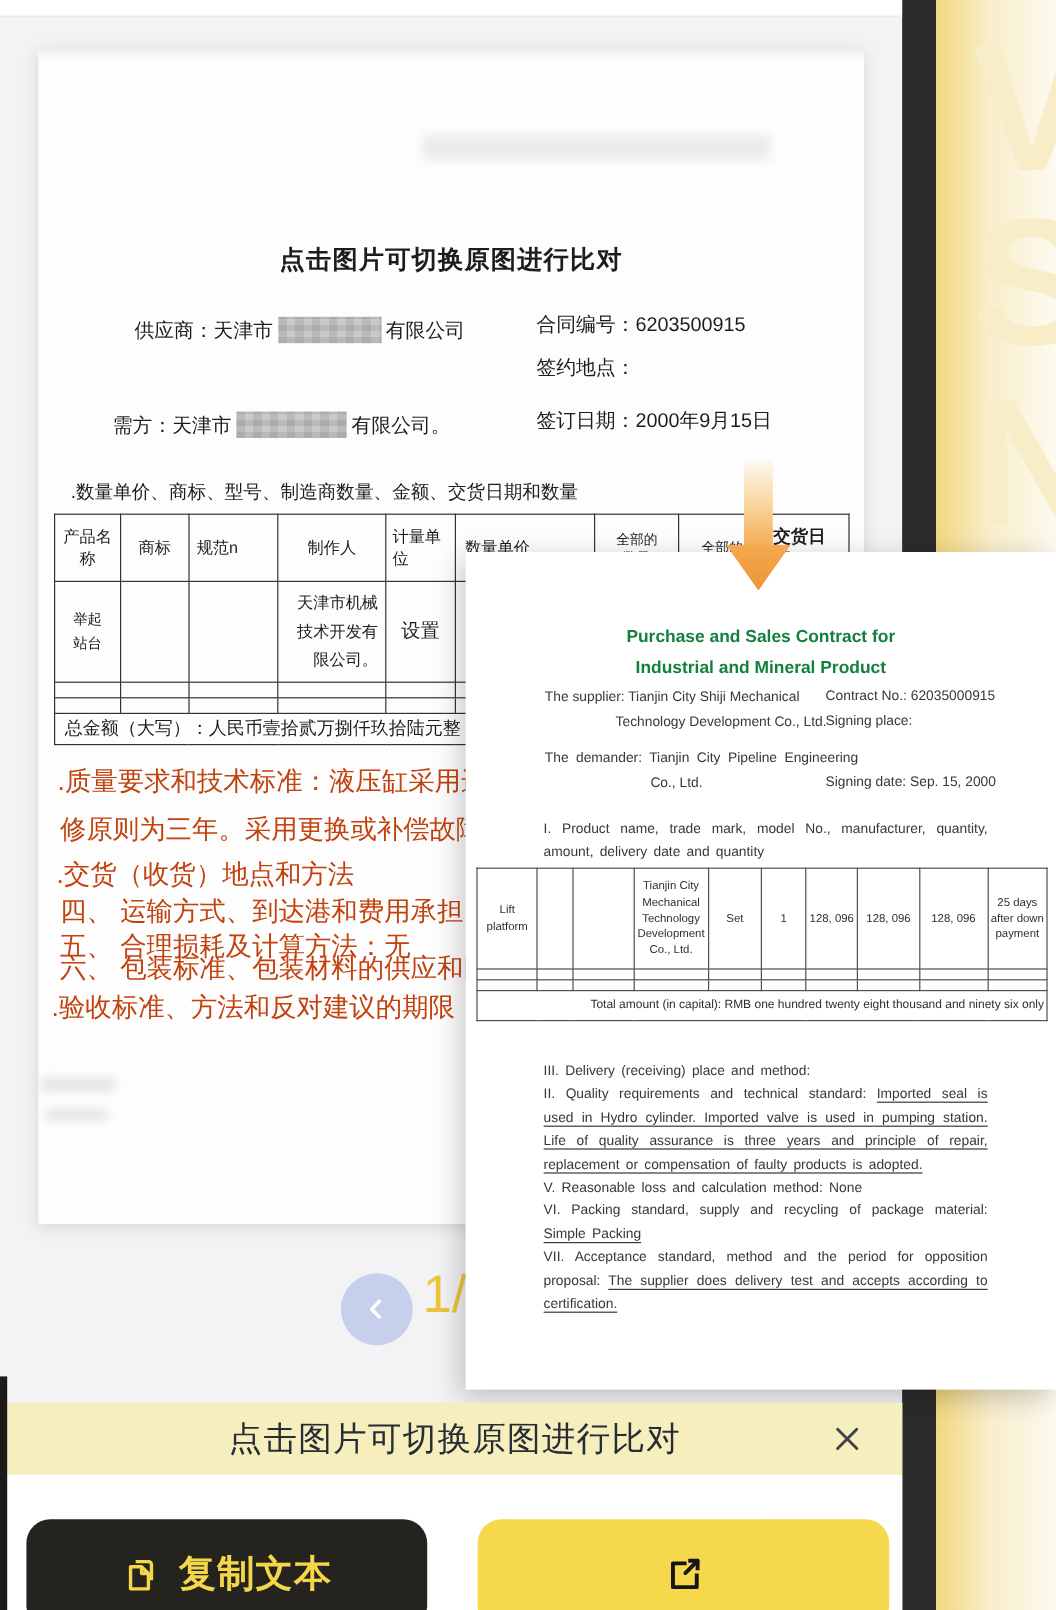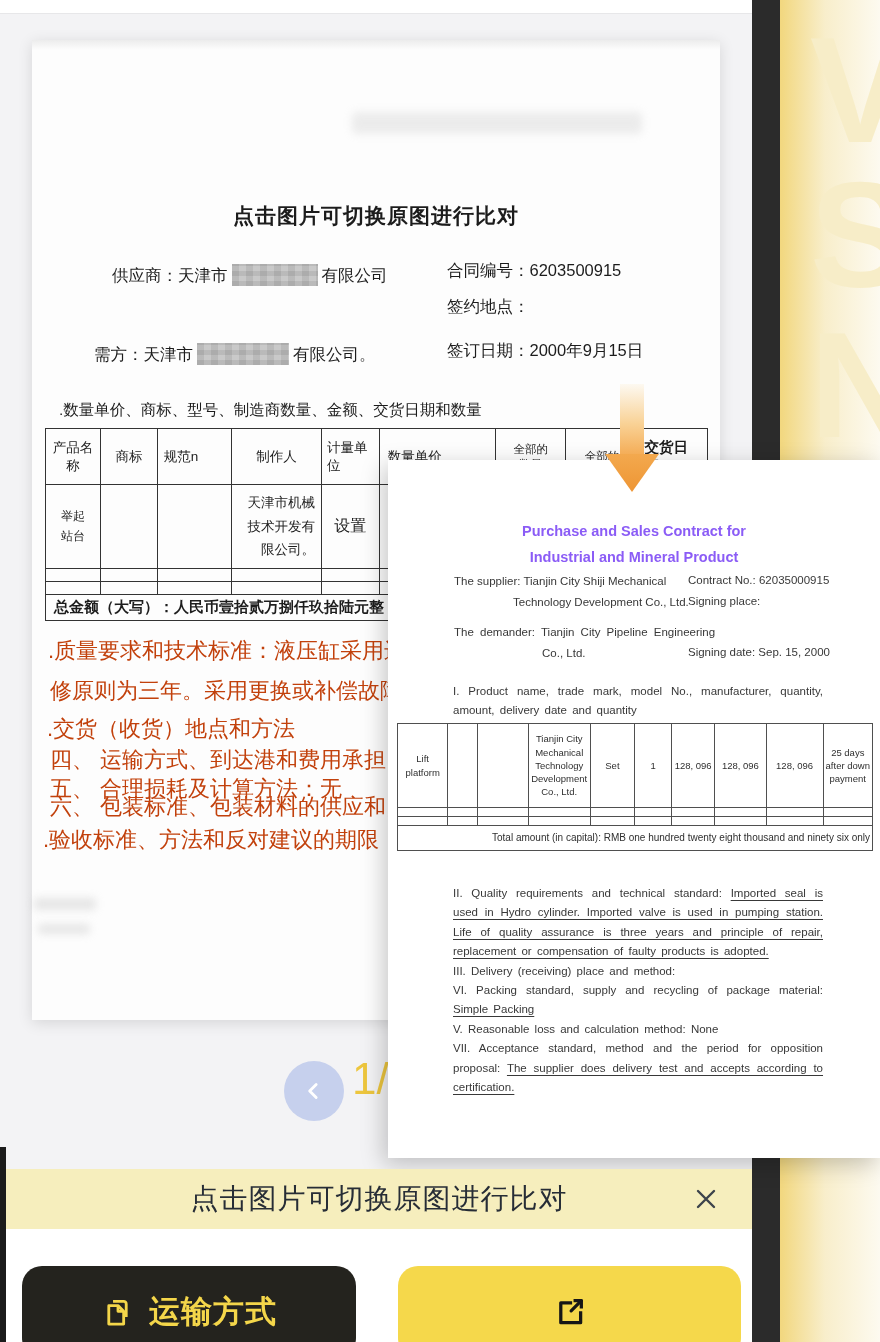--- a/index.html
+++ b/index.html
@@ -54,40 +54,40 @@
   .cn-table th:nth-child(5){text-align:left;padding-left:5px}
   .cn-table th:nth-child(6){text-align:left;padding-left:8px}
   .cn-table th:nth-child(7),.cn-table th:nth-child(8){font-size:11.5px;font-weight:400}
   .cn-table th:nth-child(9){text-align:left;padding-left:6px;font-size:14.5px;font-weight:600}
   .cn-table tr.d{height:84px}
   .cn-table tr.d td:nth-child(1){font-size:12px;line-height:1.6}
   .cn-table tr.d td:nth-child(4){text-align:right;padding:4px 6px;font-size:13.5px;line-height:1.75}
   .cn-table tr.d td:nth-child(5){font-size:16px}
   .cn-table tr.e{height:13px}
   .cn-table tr.f{height:26px}
-  .cn-table tr.f td{text-align:left;padding-left:8px;font-size:15px;font-weight:700;white-space:nowrap}
+  .cn-table tr.f td{text-align:left;padding-left:8px;font-size:15px;font-weight:400;white-space:nowrap}
   .cn-clause{position:absolute;font-size:22px;white-space:nowrap;color:#c2410c}
   .cn-clause:nth-of-type(1){left:16px;top:596px}
   .cn-clause:nth-of-type(2){left:18px;top:636px}
   .cn-clause:nth-of-type(3){left:15px;top:674px}
   .cn-clause:nth-of-type(4){left:18px;top:705px}
   .cn-clause:nth-of-type(5){left:18px;top:734px}
   .cn-clause:nth-of-type(6){left:18px;top:752px}
   .cn-clause:nth-of-type(7){left:11px;top:785px}
 
   
   .page-nav-circle{position:absolute;left:284px;top:1061px;width:60px;height:60px;border-radius:50%;
     background:#c6d0ed;z-index:3;display:flex;align-items:center;justify-content:center}
   .page-label{position:absolute;left:352px;top:1054px;font-size:44px;font-weight:500;color:#edc63e;z-index:3}
 
   
   .en-doc{position:absolute;left:388px;top:460px;width:492px;height:698px;background:#ffffff;z-index:5;
     box-shadow:-4px 6px 22px rgba(0,0,0,.22);color:#383838;font-size:11.5px}
   .en-abs{position:absolute;white-space:nowrap}
-  .en-title{left:0;width:100%;text-align:center;font-weight:700;font-size:14.5px;color:#8b5cf6}
+  .en-title{left:0;width:100%;text-align:center;font-weight:700;font-size:14.5px;color:#15803d}
   .t1{top:63px}.t2{top:89px}
   .e-sup1{left:66px;top:115px}.e-sup2{left:125px;top:136px}
   .e-cno{left:300px;top:114px}.e-place{left:300px;top:135px}
   .e-dem1{left:66px;top:166px;word-spacing:3px}.e-dem2{left:154px;top:187px}
   .e-date{left:300px;top:186px}
   .e-para1{position:absolute;left:65px;top:222px;width:370px;text-align:justify;line-height:19.4px;word-spacing:2px}
   .en-table{position:absolute;left:9px;top:263px;width:476px;border-collapse:collapse;table-layout:fixed;
     font-size:9.5px;color:#2f2f2f}
   .en-table th,.en-table td{border:1px solid #4f4f4f;text-align:center;vertical-align:middle;
     padding:1px 2px;font-weight:400;overflow-wrap:anywhere;line-height:1.4;overflow:hidden}
@@ -299,24 +299,24 @@
           <td></td>
           <td></td>
         </tr>
         <tr class="f">
           <td colspan="10">Total amount (in capital): RMB one hundred twenty eight thousand and ninety six only</td>
         </tr>
       </tbody>
   </table>
 
   <div class="en-clauses" id="en-clauses">
+      <div class="en-clause"><span>III. Delivery (receiving) place and method:</span></div>
       <div class="en-clause"><span>II. Quality requirements and technical standard: </span><span class="useg">Imported seal is used in Hydro cylinder. Imported valve is used in pumping station. Life of quality assurance is three years and principle of repair, replacement or compensation of faulty products is adopted. </span></div>
-      <div class="en-clause"><span>III. Delivery (receiving) place and method:</span></div>
+      <div class="en-clause"><span>V. Reasonable loss and calculation method: None</span></div>
       <div class="en-clause"><span>VI. Packing standard, supply and recycling of package material: </span><span class="useg">Simple Packing</span></div>
-      <div class="en-clause"><span>V. Reasonable loss and calculation method: None</span></div>
       <div class="en-clause"><span>VII. Acceptance standard, method and the period for opposition proposal: </span><span class="useg">The supplier does delivery test and accepts according to certification.</span></div>
     </div>
 </div>
 
 <div class="down-arrow">
   <div class="stem"></div>
   <div class="head"></div>
 </div>
 
 <div class="notice-bar">
@@ -328,21 +328,21 @@
   </span>
 </div>
 
 <div class="actions">
   <button class="btn btn-copy">
     <svg width="34" height="34" viewBox="0 0 24 24">
       <path d="M8.5 4.5 H16 a1.8 1.8 0 0 1 1.8 1.8 V15.5" fill="none" stroke="#f4d64a" stroke-width="2"></path>
       <path d="M5.5 7.5 H12 L16 11.5 V20.5 H5.5 Z" fill="#24231e" stroke="#f4d64a" stroke-width="2" stroke-linejoin="round"></path>
       <path d="M12 7.5 V11.5 H16" fill="none" stroke="#f4d64a" stroke-width="2" stroke-linejoin="round"></path>
     </svg>
-    <span>运输方式</span>
+    <span>复制文本</span>
   </button>
   <button class="btn btn-export">
     <svg width="34" height="34" viewBox="0 0 24 24">
       <path d="M13.5 5.5 H5.5 V19.5 H19.5 V11.5" fill="none" stroke="#161616" stroke-width="2.3" stroke-linejoin="round"></path>
       <path d="M14.5 4 H20 V9.5" fill="none" stroke="#161616" stroke-width="2.3" stroke-linejoin="round"></path>
       <path d="M20 4 L12.8 11.2" fill="none" stroke="#161616" stroke-width="2.3" stroke-linecap="round"></path>
     </svg>
   </button>
 </div>
 

